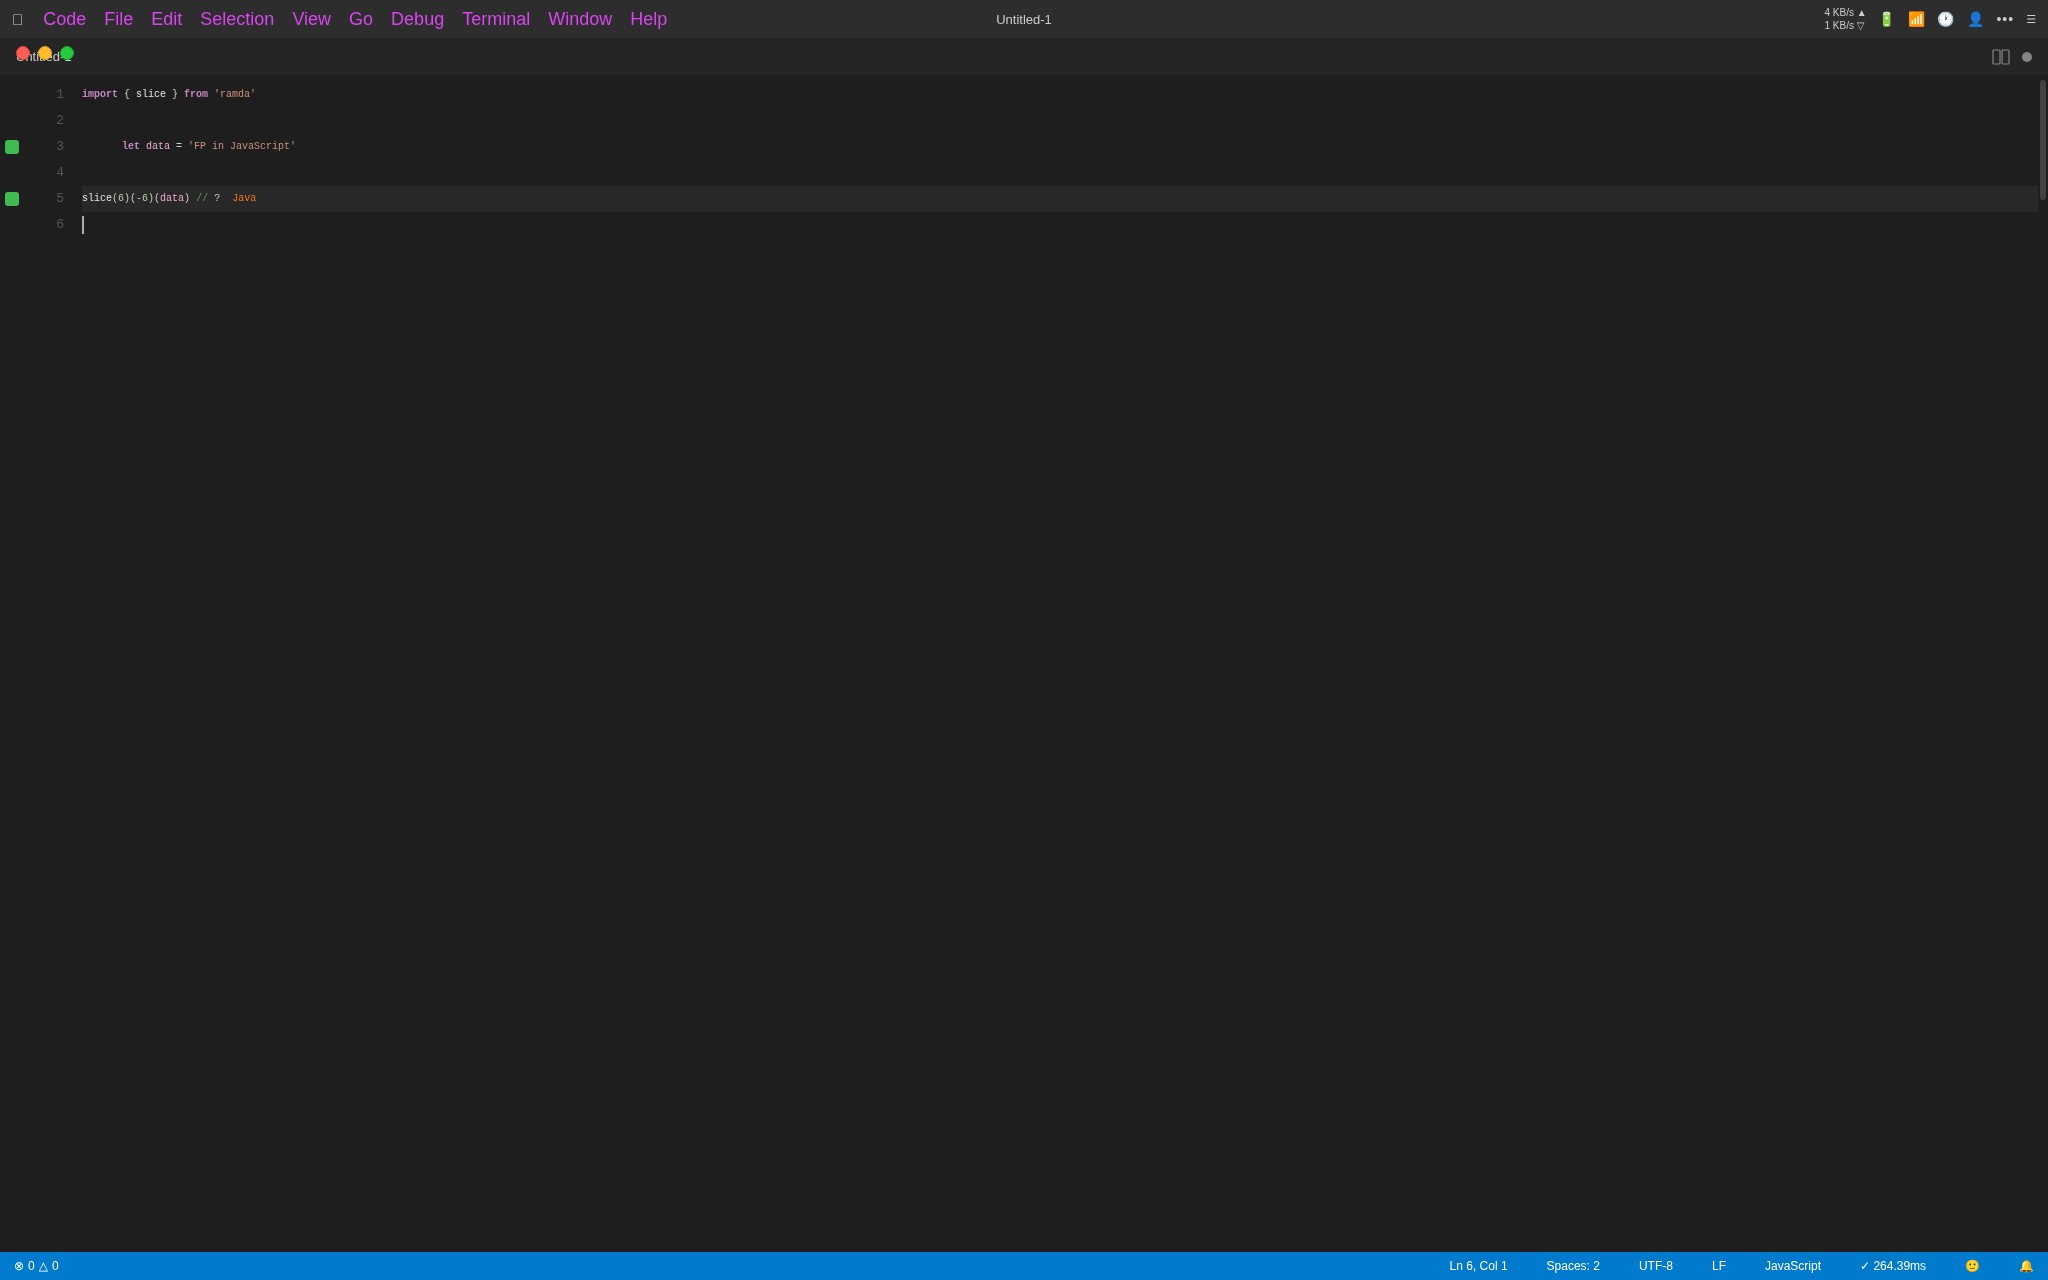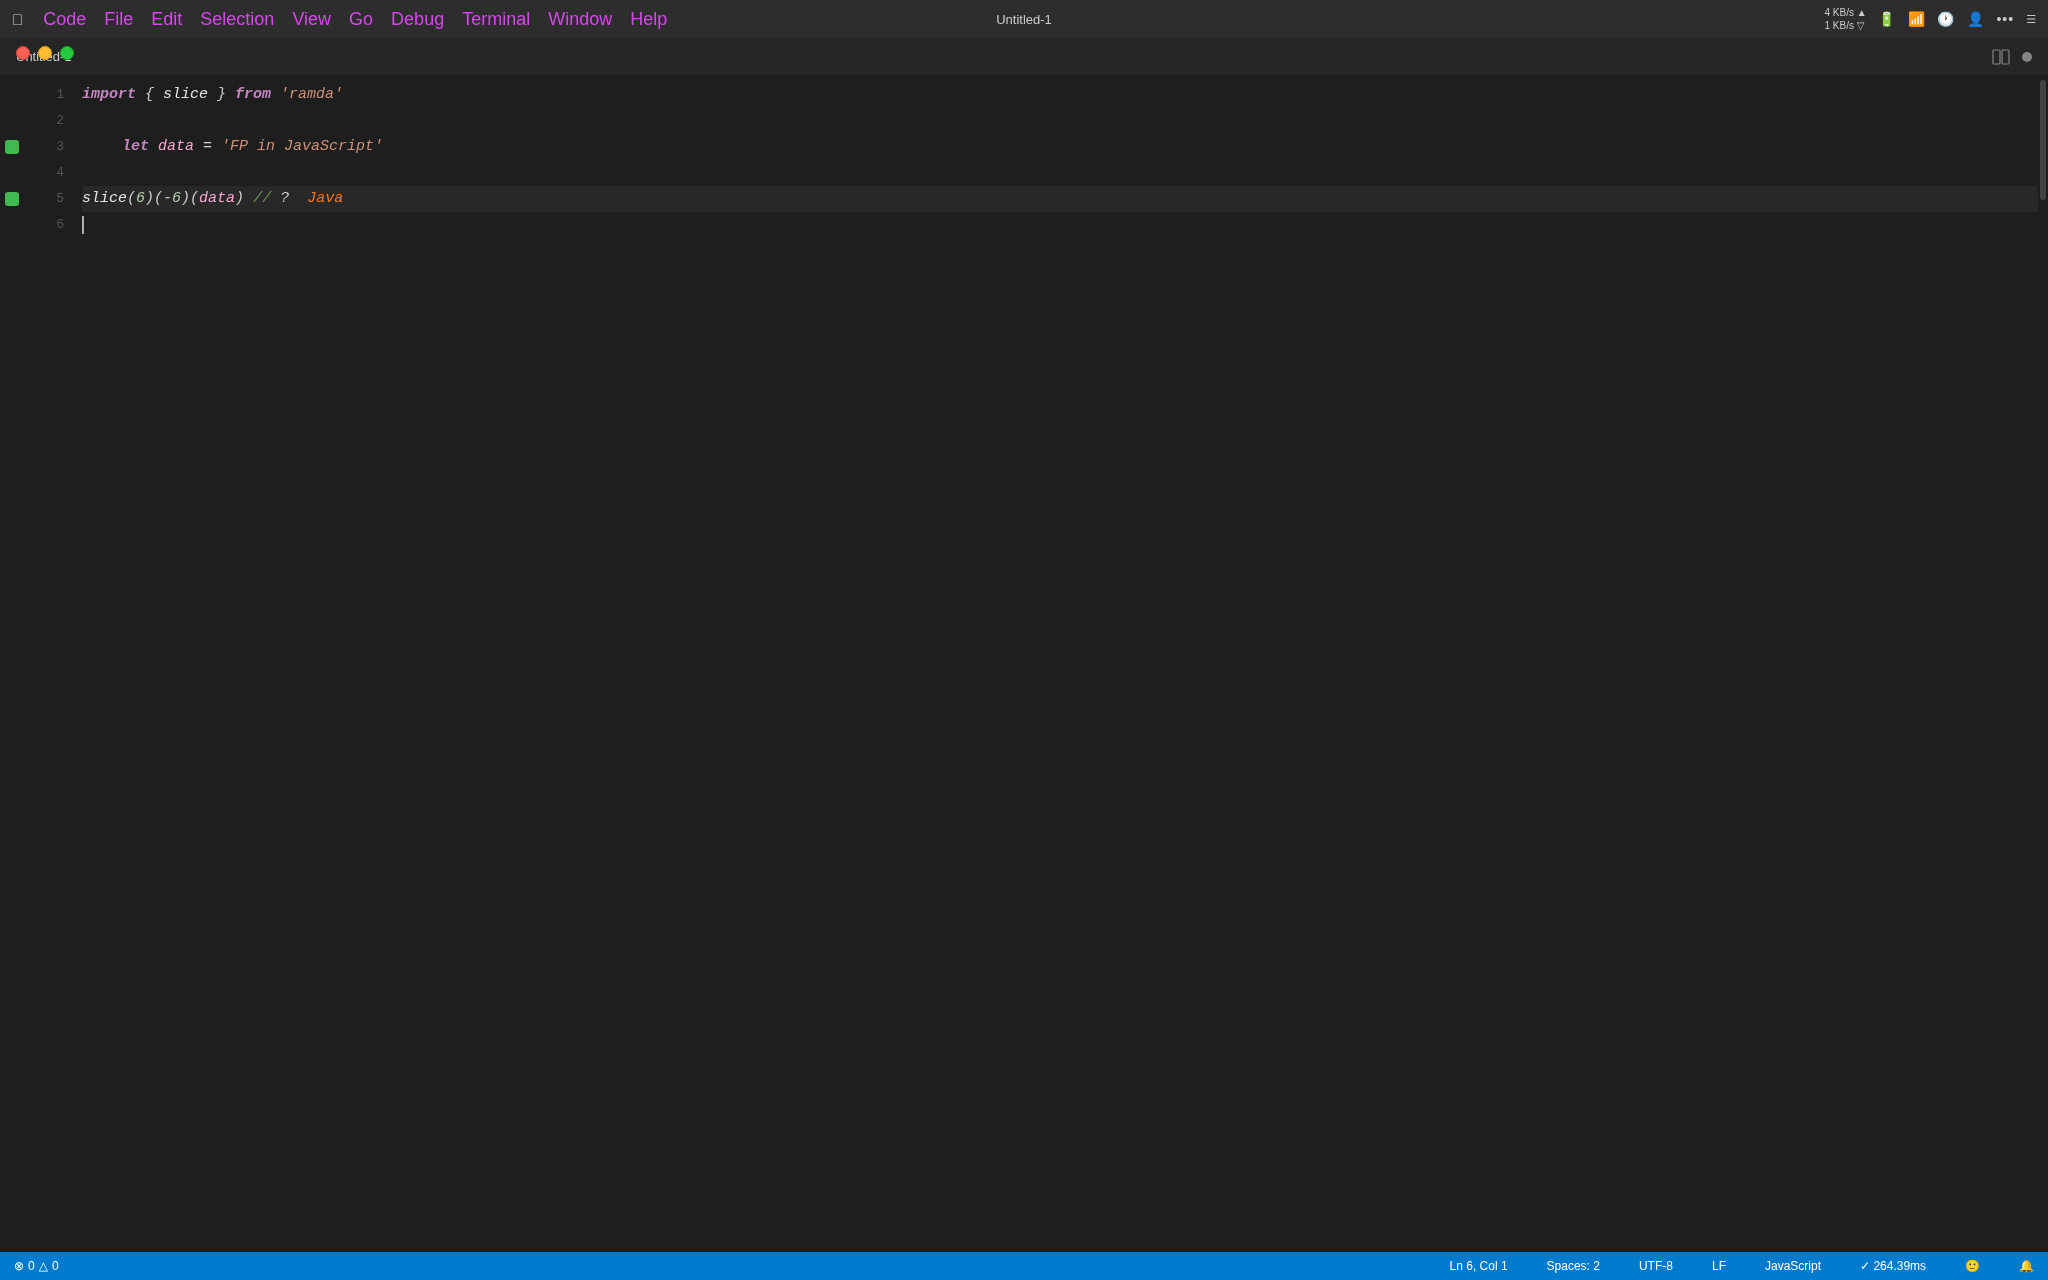--- a/index.html
+++ b/index.html
@@ -173,24 +173,23 @@
       height: 14px;
       border-radius: 3px;
       background: #3fb950;
     }
 
     .code-area {
       flex: 1;
       padding-top: 6px;
       padding-left: 8px;
       font-family: 'Menlo', 'Monaco', 'Courier New', monospace;
-      font-size: 15px;
+      font-size: 10px;
       line-height: 26px;
       overflow: hidden;
-      font-style: italic;
     }
 
     .code-line {
       height: 26px;
       display: flex;
       align-items: center;
       white-space: pre;
     }
 
     

